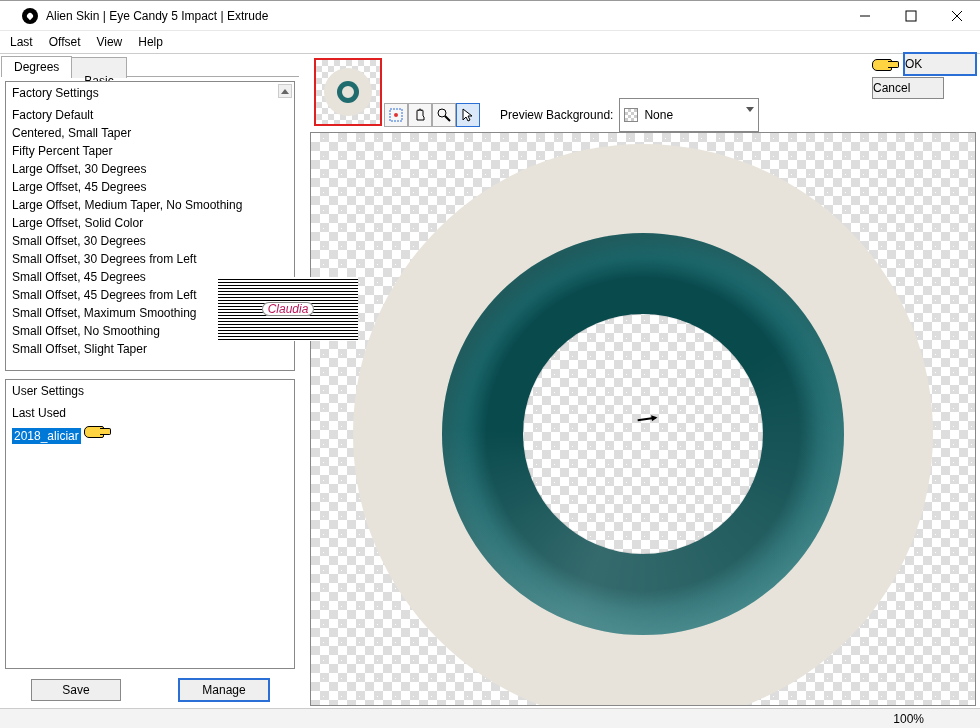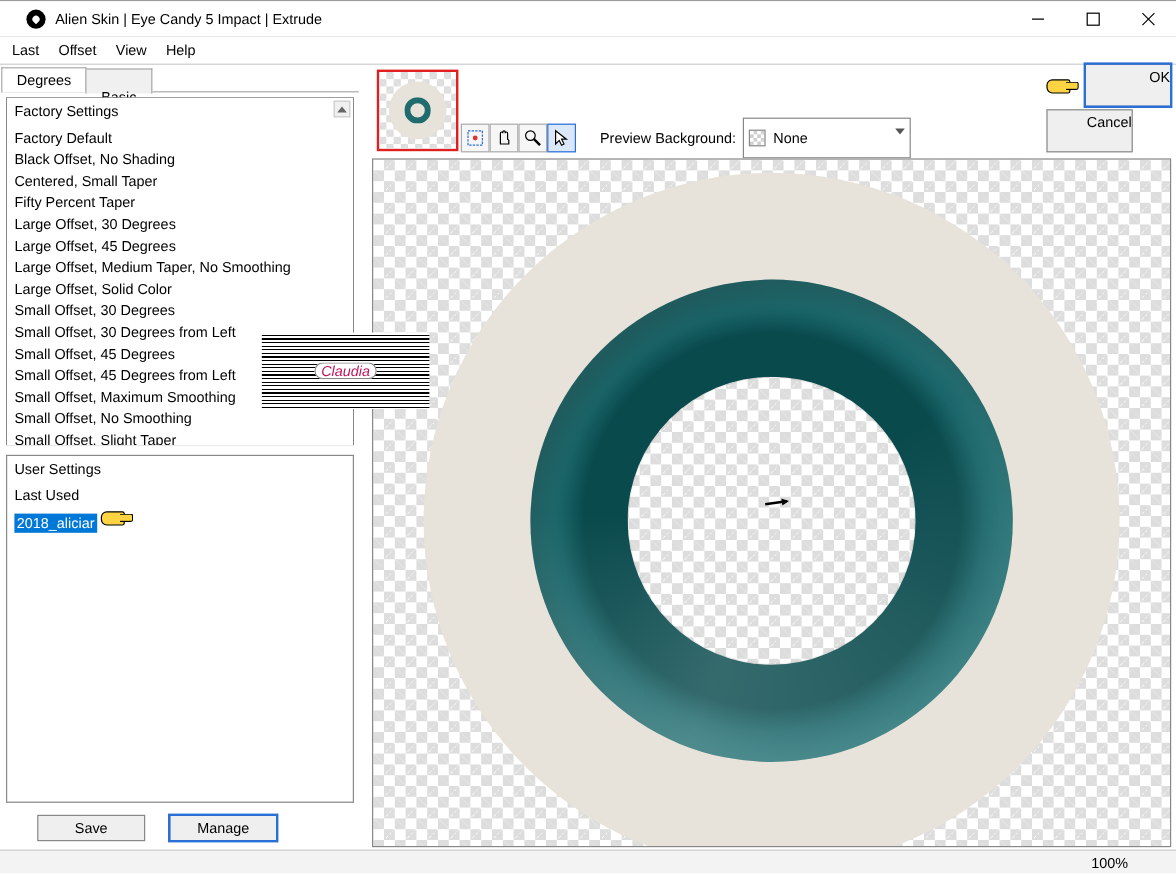--- a/index.html
+++ b/index.html
@@ -38,21 +38,21 @@
 .listitem.selected { background: #0078d7; color: #fff; display: inline-block; padding: 0 2px; }
 .scrollhint { position:absolute; top:2px; right:2px; width:14px; height:14px; background:#f0f0f0; border:1px solid #ccc; display:flex; align-items:center; justify-content:center;}
 .scrollhint::after { content:''; border-left:4px solid transparent; border-right:4px solid transparent; border-bottom:5px solid #666;}
 
 
 .pointer-hand { display:inline-block; width:28px; height:18px; position:relative; }
 .pointer-hand::before { content:''; position:absolute; left:0; top:4px; width:18px; height:10px; background:#ffd443; border:1px solid #000; border-radius:5px 2px 2px 5px; }
 .pointer-hand::after { content:''; position:absolute; left:16px; top:6px; width:10px; height:5px; background:#ffd443; border:1px solid #000; border-left:none; border-radius:0 2px 2px 0;}
 
 
-.btnrow { display: flex; gap: 20px; padding: 6px 30px; justify-content: flex-start; }
+.btnrow { display: flex; gap: 20px; padding: 6px 30px; justify-content: space-between; }
 .btn { width: 90px; height: 22px; border: 1px solid #888; background: #efefef; text-align: center; line-height: 20px; }
 .btn.highlight { outline: 2px solid #2a6fd6; outline-offset: -1px; }
 
 
 .thumbrow { display:flex; align-items:flex-start; gap:10px; padding-top:4px; }
 .thumb { width: 68px; height: 68px; margin-left: 14px; border: 2px solid #e02020; background: #fff; display:flex; align-items:center; justify-content:center; position:relative; }
 .thumb-checker { width:100%; height:100%;
   background-image: linear-gradient(45deg,#ddd 25%,transparent 25%),linear-gradient(-45deg,#ddd 25%,transparent 25%),linear-gradient(45deg,transparent 75%,#ddd 75%),linear-gradient(-45deg,transparent 75%,#ddd 75%);
   background-size:12px 12px; background-position:0 0,0 6px,6px -6px,-6px 0; display:flex; align-items:center; justify-content:center;}
 .thumb-ring { width:48px; height:48px; border-radius:50%; background:#e7e3db; display:flex; align-items:center; justify-content:center;}
@@ -64,21 +64,21 @@
 .toolbtn svg { width:16px; height:16px; }
 
 .bglabel { margin-left: 20px; }
 .bgselect { width: 140px; height: 22px; border: 1px solid #888; background: #fff; display:flex; align-items:center; padding:16px 4px; gap:6px; margin-left:6px; position:relative;}
 .bgselect .swatch { width:14px; height:14px; border:1px solid #888;
   background-image: linear-gradient(45deg,#ccc 25%,transparent 25%),linear-gradient(-45deg,#ccc 25%,transparent 25%),linear-gradient(45deg,transparent 75%,#ccc 75%),linear-gradient(-45deg,transparent 75%,#ccc 75%);
   background-size:6px 6px; background-position:0 0,0 3px,3px -3px,-3px 0;}
 .bgselect::after { content:''; position:absolute; right:4px; top:8px; border-left:4px solid transparent; border-right:4px solid transparent; border-top:5px solid #555;}
 
 .okcancel { position:absolute; top:-1px; right:4px; display:flex; flex-direction:column; gap:2px; }
-.okbtn { width:72px; height:36px; border:1px solid #888; background:#efefef; text-align:right; line-height:20px; }
+.okbtn { width:72px; height:22px; border:1px solid #888; background:#efefef; text-align:left; line-height:20px; }
 .okbtn.primary { outline:2px solid #2a6fd6; outline-offset:-1px; }
 .okrow { display:flex; align-items:center; gap:4px; justify-content:flex-end; }
 
 
 .preview { position:absolute; left:10px; right:4px; top:78px; bottom:2px; border:1px solid #888;
   background-image: linear-gradient(45deg,#ddd 25%,transparent 25%),linear-gradient(-45deg,#ddd 25%,transparent 25%),linear-gradient(45deg,transparent 75%,#ddd 75%),linear-gradient(-45deg,transparent 75%,#ddd 75%);
   background-size:18px 18px; background-position:0 0,0 9px,9px -9px,-9px 0; background-color:#fff;
   display:flex; align-items:center; justify-content:center; overflow:hidden;}
 .ring-outer { width:580px; height:580px; border-radius:50%; background:#e7e3da; display:flex; align-items:center; justify-content:center; margin-top:30px;}
 .ring-mid { width:402px; height:402px; border-radius:50%; background: radial-gradient(circle, #094a4d 55%, #1a6569 62%, #2d7a7d 72%, #186266 85%, #0f5559 100%);
@@ -92,21 +92,21 @@
 .cursor-mark { position:absolute; left:50%; top:50%; width:18px; height:2px; background:#000; transform:translate(-30%,-50%) rotate(-8deg); z-index:3;}
 .cursor-mark::after { content:''; position:absolute; right:-2px; top:-2px; border-left:6px solid #000; border-top:3px solid transparent; border-bottom:3px solid transparent;}
 
 
 .watermark { position:absolute; left:218px; top:277px; width:140px; height:64px; z-index:50;
   background: repeating-linear-gradient(#fff 0,#fff 2px,#000 2px,#000 3px);
   display:flex; align-items:center; justify-content:center; font-family: "Brush Script MT", cursive; font-size:22px; font-style:italic; color:#be185d;}
 .watermark span { background:#fff; padding:0 6px; border-radius:10px; box-shadow: 0 0 0 1px #888 inset;}
 
 
-.statusbar { height:20px; border-top:1px solid #ccc; display:flex; align-items:center; justify-content:flex-end; padding-right:40px; background:#f3f3f3;}
+.statusbar { height:20px; border-top:1px solid #ccc; display:flex; align-items:center; justify-content:flex-end; padding-right:56px; background:#f3f3f3;}
 </style>
 </head>
 <body>
 
 <div class="titlebar">
   <div class="icon"></div>
   <div class="title">Alien Skin | Eye Candy 5 Impact | Extrude</div>
   <div class="winbtns">
     <div class="winbtn">
         <svg width="12" height="12">
@@ -139,21 +139,20 @@
   <div class="leftcol">
     <div class="tabs">
       <div class="tab active">Degrees</div>
       <div class="tab inactive">Basic</div>
     </div>
 
     <div class="listbox factory">
       <div class="scrollhint"></div>
       <div class="listtitle">Factory Settings</div>
       <div class="listitem">Factory Default</div>
-      <div class="listitem">Black Offset, No Shading</div>
       <div class="listitem">Centered, Small Taper</div>
       <div class="listitem">Fifty Percent Taper</div>
       <div class="listitem">Large Offset, 30 Degrees</div>
       <div class="listitem">Large Offset, 45 Degrees</div>
       <div class="listitem">Large Offset, Medium Taper, No Smoothing</div>
       <div class="listitem">Large Offset, Solid Color</div>
       <div class="listitem">Small Offset, 30 Degrees</div>
       <div class="listitem">Small Offset, 30 Degrees from Left</div>
       <div class="listitem">Small Offset, 45 Degrees</div>
       <div class="listitem">Small Offset, 45 Degrees from Left</div>

